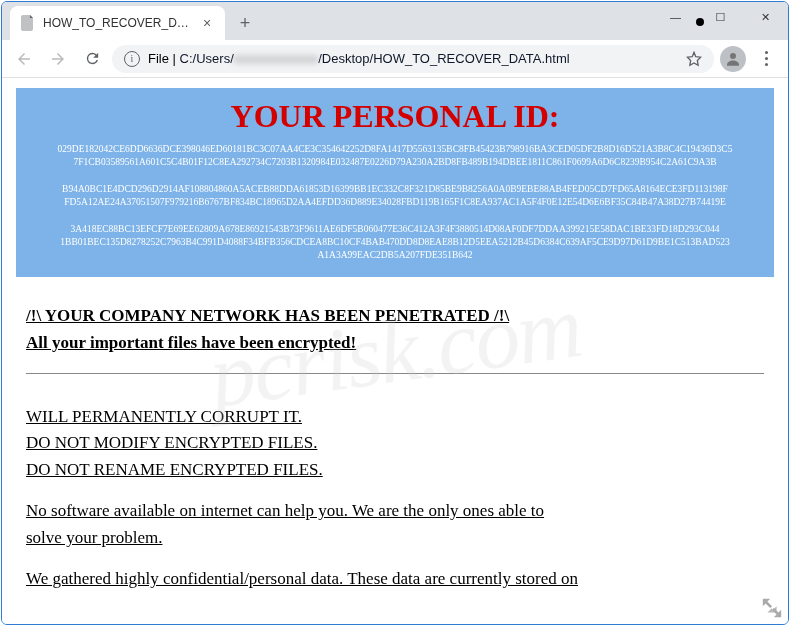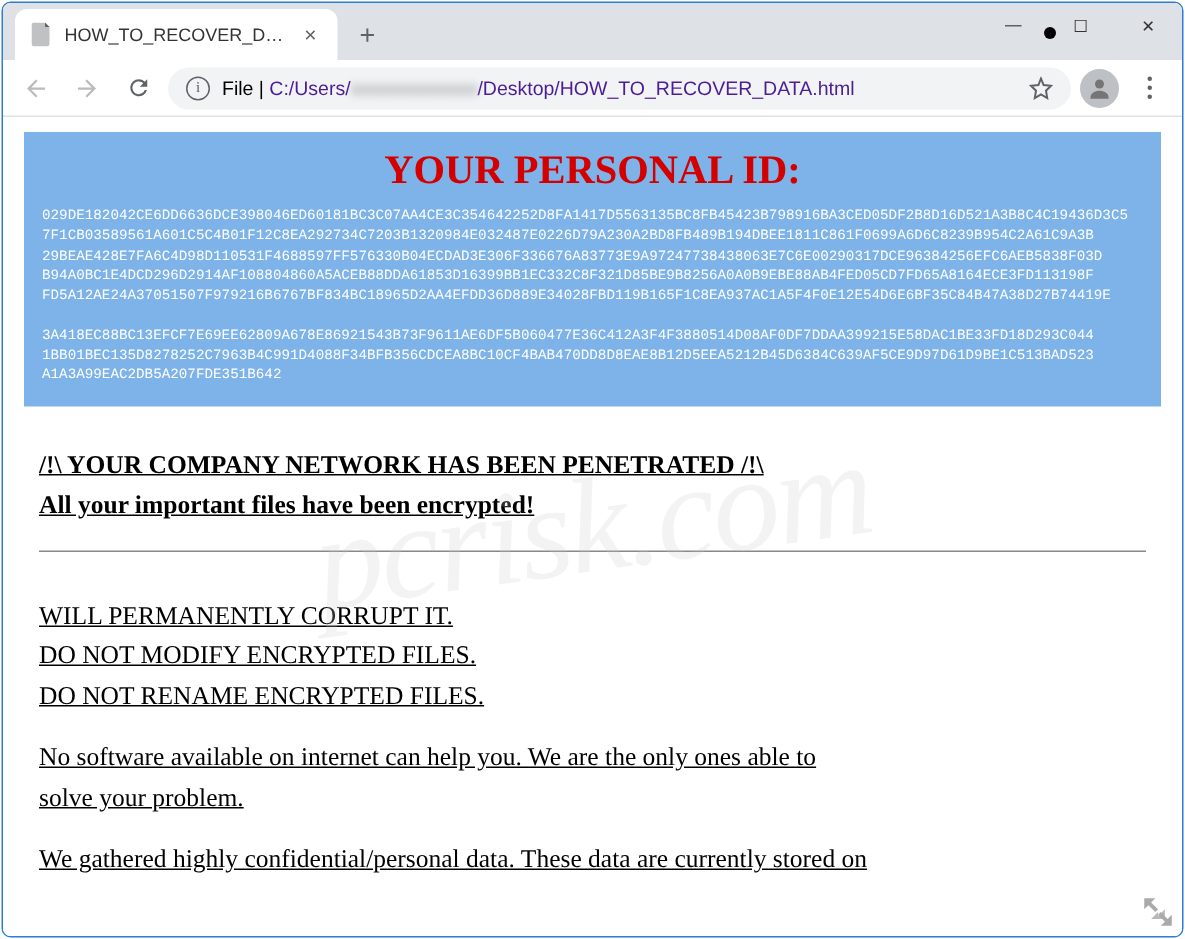--- a/index.html
+++ b/index.html
@@ -84,21 +84,21 @@
       gap: 8px;
       font-size: 13px;
       color: #333;
     }
     .addr-info {
       width: 16px; height: 16px; border: 1.5px solid #5f6368; border-radius: 50%;
       display: flex; align-items: center; justify-content: center; font-size: 10px;
       color: #5f6368; font-family: Georgia, serif;
     }
     .addr-scheme { color: #000000; }
-    .addr-path { color: #4c1d95; }
+    .addr-path { color: #0f172a; }
     .addr-blur { filter: blur(3px); color: #888; }
     .addr-star {
       width: 16px; height: 16px; color: #5f6368; margin-left: auto;
     }
     .profile-icon {
       width: 26px; height: 26px; background: #bdc1c6; border-radius: 50%;
       display: flex; align-items: center; justify-content: center;
     }
     .menu-dots {
       width: 28px; height: 28px; display: flex; flex-direction: column;
@@ -131,30 +131,30 @@
     .blue-box {
       background: #7db3e8;
       margin: 10px 14px;
       padding: 10px 12px 14px;
       text-align: center;
     }
     .blue-title {
       font-family: "Times New Roman", serif;
       font-weight: bold;
       color: #d40000;
-      font-size: 27px;
+      font-size: 32px;
       margin-bottom: 8px;
     }
     .hex-blob {
-      font-family: Liberation Mono, monospace;
+      font-family: Liberation Serif, serif;
       color: #fff;
       font-size: 9.5px;
       line-height: 1.4;
       word-break: break-all;
-      text-align: left;
+      text-align: center;
     }
     .ransom-body {
       font-family: "Times New Roman", serif;
       padding: 18px 24px 0;
       font-size: 17px;
       color: #000;
       line-height: 1.35;
     }
     .ransom-body p { margin-bottom: 4px; text-decoration: underline; }
     .ransom-body .bold { font-weight: bold; }
@@ -239,21 +239,21 @@
   </div>
 
   <div class="content">
     <div class="watermark">pcrisk.com</div>
 
     <div class="blue-box">
       <div class="blue-title">YOUR PERSONAL ID:</div>
       <div class="hex-blob">
         <span>029DE182042CE6DD6636DCE398046ED60181BC3C07AA4CE3C354642252D8FA1417D5563135BC8FB45423B798916BA3CED05DF2B8D16D521A3B8C4C19436D3C5</span><br>
         <span>7F1CB03589561A601C5C4B01F12C8EA292734C7203B1320984E032487E0226D79A230A2BD8FB489B194DBEE1811C861F0699A6D6C8239B954C2A61C9A3B</span><br>
-        <span>29BEAE428E7FA6C4D98D110531F4688597FF576330B04ECDAD3E306F336676A83773E9A97247738438063E7C6E00290317DCE96384256EFC6AEB5838F03D</span><br>
+        <br>
         <span>B94A0BC1E4DCD296D2914AF108804860A5ACEB88DDA61853D16399BB1EC332C8F321D85BE9B8256A0A0B9EBE88AB4FED05CD7FD65A8164ECE3FD113198F</span><br>
         <span>FD5A12AE24A37051507F979216B6767BF834BC18965D2AA4EFDD36D889E34028FBD119B165F1C8EA937AC1A5F4F0E12E54D6E6BF35C84B47A38D27B74419E</span><br>
         <br>
         <span>3A418EC88BC13EFCF7E69EE62809A678E86921543B73F9611AE6DF5B060477E36C412A3F4F3880514D08AF0DF7DDAA399215E58DAC1BE33FD18D293C044</span><br>
         <span>1BB01BEC135D8278252C7963B4C991D4088F34BFB356CDCEA8BC10CF4BAB470DD8D8EAE8B12D5EEA5212B45D6384C639AF5CE9D97D61D9BE1C513BAD523</span><br>
         <span>A1A3A99EAC2DB5A207FDE351B642</span>
       </div>
     </div>
 
     <div class="ransom-body">

